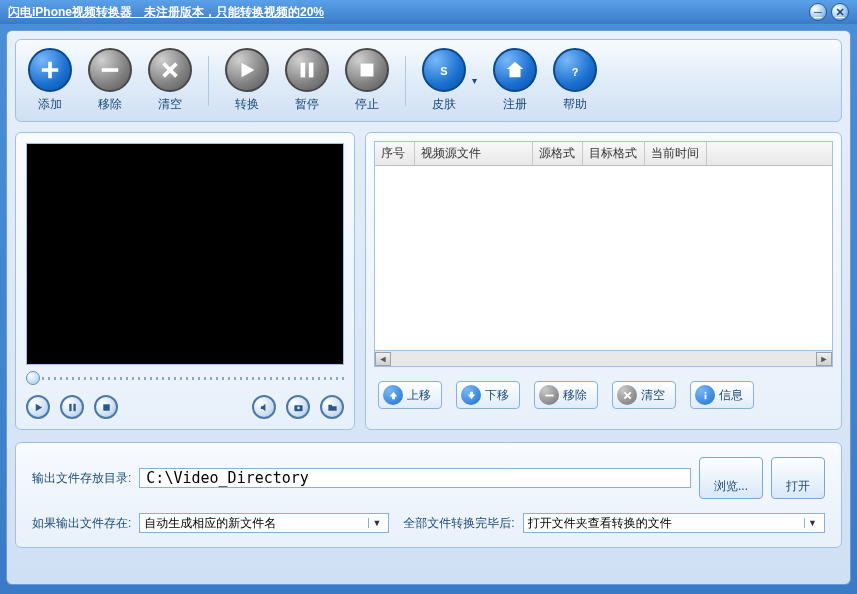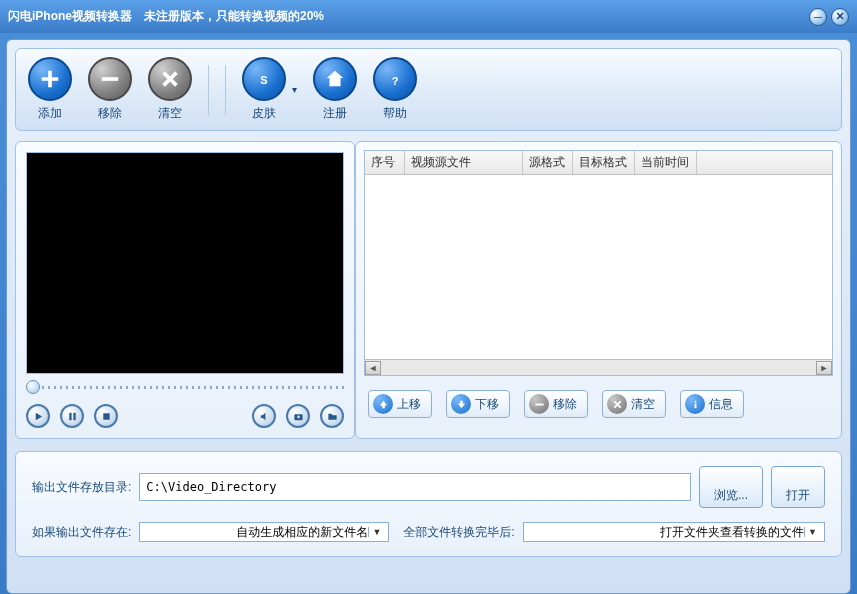--- a/index.html
+++ b/index.html
@@ -1,35 +1,35 @@
 <!DOCTYPE html>
 <html><head>
 <meta charset="utf-8">
 <style>
 * { box-sizing: border-box; margin: 0; padding: 0; font-family: "Microsoft YaHei", Arial, sans-serif; font-size: 12px; }
 body { background: linear-gradient(to bottom, #4a8fd8 0%, #3a7bc8 100%); width: 857px; height: 594px; overflow: hidden; }
 
-.titlebar { height: 33px; display: flex; align-items: center; padding: 0 8px; color: #fff; font-weight: bold; background: linear-gradient(to bottom, #5aa0e8 0%, #3a7bc8 100%); }
+.titlebar { height: 24px; display: flex; align-items: center; padding: 0 8px; color: #fff; font-weight: bold; background: linear-gradient(to bottom, #5aa0e8 0%, #3a7bc8 100%); text-decoration: underline; }
 .titlebar .spacer { flex: 1; }
 .win-btn { width: 18px; height: 18px; border-radius: 50%; background: radial-gradient(circle at 30% 30%, #fff, #9cc8f0 60%, #5a90c8); border: 1px solid #2a5a90; margin-left: 4px; display: flex; align-items: center; justify-content: center; color: #1a4a7a; font-weight: bold; font-size: 11px; cursor: pointer; }
 
 .main-panel { margin: 6px; background: linear-gradient(to bottom, #e8f0fa 0%, #d0e0f4 100%); border: 1px solid #6a9ad0; border-radius: 6px; height: 555px; padding: 8px; }
 
 .toolbar { background: linear-gradient(to bottom, #f8fbff 0%, #e0ecf8 50%, #d0e0f4 100%); border: 1px solid #a0c0e4; border-radius: 6px; padding: 8px 12px; display: flex; align-items: center; gap: 16px; }
 .tool-group { display: flex; gap: 16px; }
 .tool-btn { display: flex; flex-direction: column; align-items: center; gap: 4px; cursor: pointer; }
 .tool-icon { width: 44px; height: 44px; border-radius: 50%; display: flex; align-items: center; justify-content: center; position: relative; }
 .tool-icon.blue { background: radial-gradient(circle at 30% 25%, #7ab8f8, #1a70d0 60%, #0a50a0); border: 2px solid #0a4890; }
 .tool-icon.gray { background: radial-gradient(circle at 30% 25%, #d0d0d0, #808080 60%, #585858); border: 2px solid #484848; }
 .tool-icon svg { width: 22px; height: 22px; fill: #fff; }
 .tool-label { color: #1a4a7a; font-size: 12px; }
 .tool-sep { width: 1px; height: 50px; background: #b0c8e0; }
 .dropdown-arrow { color: #1a4a7a; font-size: 10px; align-self: center; margin-left: -10px; }
 
-.mid-row { display: flex; margin-top: 10px; }
+.mid-row { display: flex; gap: 10px; margin-top: 10px; }
 
 .preview-panel { width: 340px; background: linear-gradient(to bottom, #f8fbff 0%, #e8f0fa 100%); border: 1px solid #a0c0e4; border-radius: 6px; padding: 10px; }
 .video-box { width: 100%; height: 222px; background: #000; border: 1px solid #a0c0e4; }
 .seek-row { display: flex; align-items: center; margin-top: 6px; }
 .seek-handle { width: 14px; height: 14px; background: radial-gradient(circle at 30% 30%, #fff, #a0c8e8); border: 1px solid #5a90c8; border-radius: 50%; }
 .seek-track { flex: 1; height: 3px; background: repeating-linear-gradient(to right, #8aa8c8 0 2px, transparent 2px 6px); margin-left: 2px; }
 .player-row { display: flex; align-items: center; gap: 10px; margin-top: 10px; }
 .player-row .gap { flex: 1; }
 .pbtn { width: 24px; height: 24px; border-radius: 50%; background: radial-gradient(circle at 30% 30%, #fff, #d0e0f0 60%, #a0c0e0); border: 2px solid #4a7aac; display: flex; align-items: center; justify-content: center; cursor: pointer; }
 .pbtn svg { width: 11px; height: 11px; fill: #2a5a8a; }
@@ -46,22 +46,22 @@
 .action-btn { display: flex; align-items: center; gap: 4px; padding: 3px 10px 3px 4px; background: linear-gradient(to bottom, #fff, #e0ecf8); border: 1px solid #8ab0d8; border-radius: 4px; cursor: pointer; color: #1a4a7a; }
 .action-btn .ic { width: 20px; height: 20px; border-radius: 50%; display:flex;align-items:center;justify-content:center; }
 .action-btn .ic.blue { background: radial-gradient(circle at 30% 25%, #7ab8f8, #1a70d0); }
 .action-btn .ic.gray { background: radial-gradient(circle at 30% 25%, #c8c8c8, #707070); }
 .action-btn .ic svg { width:11px;height:11px;fill:#fff; }
 
 .bottom-panel { margin-top: 12px; background: linear-gradient(to bottom, #f8fbff 0%, #e8f0fa 100%); border: 1px solid #a0c0e4; border-radius: 6px; padding: 14px 16px; }
 .form-row { display: flex; align-items: center; gap: 8px; margin-bottom: 14px; }
 .form-row:last-child { margin-bottom: 0; }
 .form-label { color: #1a4a7a; white-space: nowrap; text-align: right; }
-.text-input { border: 1px solid #8ab0d8; background: #fff; padding: 2px 6px; height: 28px; font-family: monospace; font-size: 12px; }
-.select { border: 1px solid #8ab0d8; background: #fff; height: 20px; display: flex; align-items: center; padding: 0 4px; justify-content: flex-end; cursor: pointer; }
+.text-input { border: 1px solid #8ab0d8; background: #fff; padding: 2px 6px; height: 20px; font-family: monospace; font-size: 15px; }
+.select { border: 1px solid #8ab0d8; background: #fff; height: 20px; display: flex; align-items: center; padding: 0 4px; justify-content: space-between; cursor: pointer; }
 .select .arr { width: 16px; text-align: center; border-left: 1px solid #8ab0d8; color: #333; font-size: 9px; }
 .small-btn { padding: 20px 14px; background: linear-gradient(to bottom, #fff, #d8e8f8); border: 1px solid #7aa8d4; border-radius: 4px; color: #1a4a7a; cursor: pointer; height: 22px; }
 </style>
 </head>
 <body>
 
 <div class="titlebar">
   <span>闪电iPhone视频转换器　未注册版本，只能转换视频的20%</span>
   <div class="spacer"></div>
   <div class="win-btn">─</div>
@@ -91,20 +91,47 @@
       <div class="tool-btn">
         <div class="tool-icon gray">
             <svg viewBox="0 0 24 24">
               <path d="M5 5l14 14M19 5L5 19" stroke="#fff" stroke-width="4" fill="none"></path>
             </svg>
           </div>
         <span class="tool-label">清空</span>
       </div>
     </div>
     <div class="tool-sep"></div>
+    <div class="tool-group">
+      <div class="tool-btn">
+        <div class="tool-icon gray">
+            <svg viewBox="0 0 24 24">
+              <path d="M6 4l14 8-14 8z"></path>
+            </svg>
+          </div>
+        <span class="tool-label">转换</span>
+      </div>
+      <div class="tool-btn">
+        <div class="tool-icon gray">
+            <svg viewBox="0 0 24 24">
+              <rect x="5" y="4" width="5" height="16"></rect>
+              <rect x="14" y="4" width="5" height="16"></rect>
+            </svg>
+          </div>
+        <span class="tool-label">暂停</span>
+      </div>
+      <div class="tool-btn">
+        <div class="tool-icon gray">
+            <svg viewBox="0 0 24 24">
+              <rect x="5" y="5" width="14" height="14"></rect>
+            </svg>
+          </div>
+        <span class="tool-label">停止</span>
+      </div>
+    </div>
     <div class="tool-sep"></div>
     <div class="tool-group">
       <div class="tool-btn">
         <div class="tool-icon blue">
             <svg viewBox="0 0 24 24">
               <text x="12" y="17" text-anchor="middle" font-size="16" font-weight="bold" fill="#fff">S</text>
             </svg>
           </div>
         <span class="tool-label">皮肤</span>
       </div>

